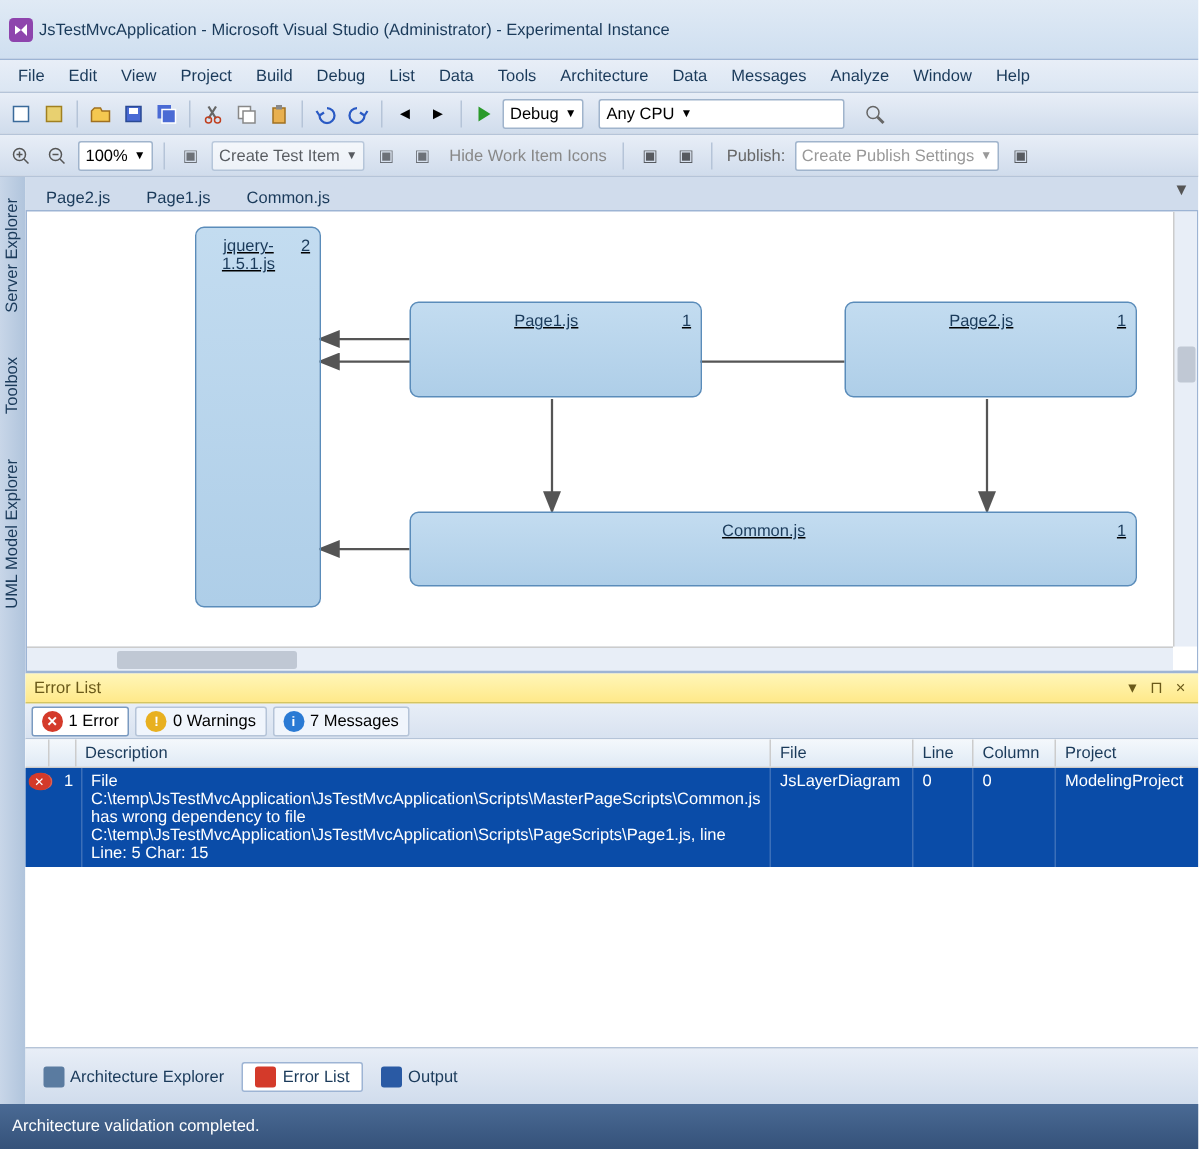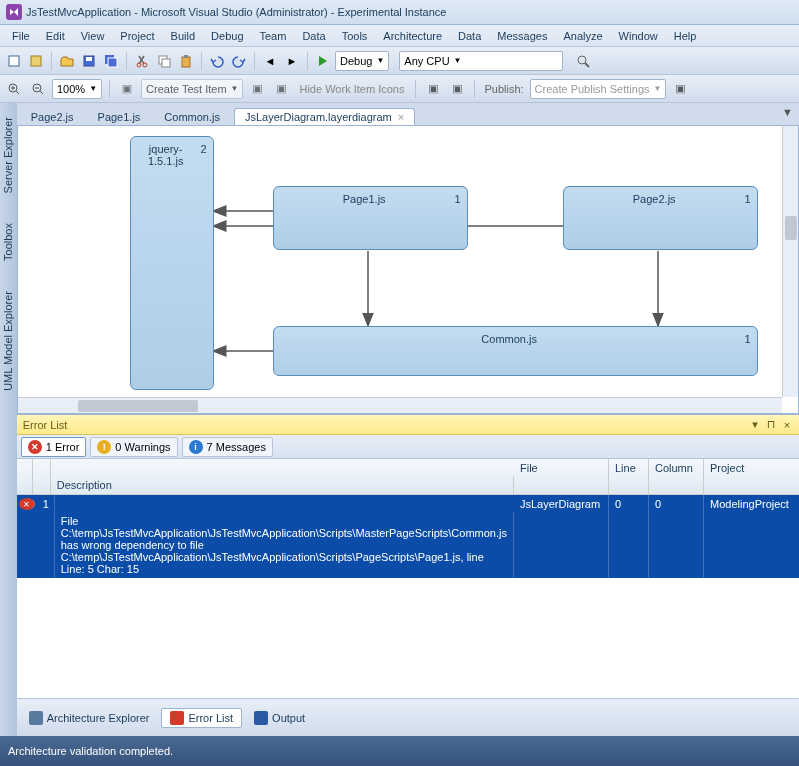--- a/index.html
+++ b/index.html
@@ -1,18 +1,18 @@
 <!DOCTYPE html>
 <html><head>
 <meta charset="utf-8">
 <style>
 * { box-sizing: border-box; margin: 0; padding: 0; font-family: "Segoe UI", Tahoma, sans-serif; font-size: 11px; }
 body { width: 799px; height: 766px; background: #fff; overflow: hidden; display: flex; flex-direction: column; }
 
-.titlebar { height: 25px; background: linear-gradient(to bottom, #e0eaf5, #cfdff0); display: flex; align-items: center; padding: 0 6px; border-bottom: 1px solid #9db4d4; }
+.titlebar { height: 40px; background: linear-gradient(to bottom, #e0eaf5, #cfdff0); display: flex; align-items: center; padding: 0 6px; border-bottom: 1px solid #9db4d4; }
 .titlebar .vs-icon { width: 16px; height: 16px; margin-right: 4px; background: #8e44ad; border-radius: 3px; display: inline-flex; align-items: center; justify-content: center; }
 .titlebar .title-text { color: #1a3a5a; }
 
 .menubar { height: 22px; background: linear-gradient(to bottom, #e8eef7, #dbe6f3); display: flex; align-items: center; padding: 0 4px; border-bottom: 1px solid #b5c4d8; }
 .menubar span { padding: 2px 8px; color: #1a3a5a; cursor: default; }
 
 .toolbar { height: 28px; background: linear-gradient(to bottom, #e8eef7, #d0dcec); display: flex; align-items: center; padding: 0 4px; border-bottom: 1px solid #b5c4d8; gap: 2px; }
 .toolbar2 { height: 28px; background: linear-gradient(to bottom, #e8eef7, #d0dcec); display: flex; align-items: center; padding: 0 4px; border-bottom: 1px solid #b5c4d8; gap: 4px; }
 .tb-btn { width: 20px; height: 20px; display: inline-flex; align-items: center; justify-content: center; border: 1px solid transparent; border-radius: 2px; }
 .tb-sep { width: 1px; height: 18px; background: #b5c4d8; margin: 0 3px; }
@@ -24,21 +24,21 @@
 .sidebar-tab { writing-mode: vertical-lr; transform: rotate(180deg); color: #1a3a5a; padding: 6px 2px; font-size: 11px; cursor: default; display: flex; align-items: center; gap: 4px; }
 
 .workarea { flex: 1; display: flex; flex-direction: column; justify-content: space-between; }
 .doctabs { height: 22px; background: #d0dcec; display: flex; align-items: flex-end; padding: 0 4px; position: relative; }
 .doctab { padding: 2px 10px; margin-right: 4px; background: #d0dcec; color: #1a3a5a; border-top-left-radius: 3px; border-top-right-radius: 3px; cursor: default; }
 .doctab.active { background: #fff; border: 1px solid #9db4d4; border-bottom: 1px solid #fff; position: relative; top: 1px; }
 .doctab.active::after { content: "×"; margin-left: 6px; color: #999; }
 
 .canvas-area { flex: 1; background: #fff; border: 1px solid #9db4d4; position: relative; overflow: hidden; }
 .canvas-viewport { position: absolute; left: 0; top: 0; right: 16px; bottom: 16px; }
-.layer-node { position: absolute; background: linear-gradient(to bottom, #c3dcf0, #aecee8); border: 1px solid #5a8cba; border-radius: 6px; display: flex; padding: 6px; }
+.layer-node { position: absolute; background: linear-gradient(to bottom, #c3dcf0, #aecee8); border: 1px solid #5a8cba; border-radius: 6px; display: flex; padding: 6px; text-decoration: underline; }
 .layer-node .lbl { flex: 1; text-align: center; color: #1a3a5a; }
 .layer-node .cnt { color: #1a3a5a; margin-left: 6px; }
 .hscroll { position: absolute; bottom: 0; left: 0; right: 16px; height: 16px; background: #e8eef7; border-top: 1px solid #ccc; }
 .hscroll .thumb { position: absolute; left: 60px; top: 2px; width: 120px; height: 12px; background: #c0c8d4; border-radius: 2px; }
 .vscroll { position: absolute; right: 0; top: 0; bottom: 16px; width: 16px; background: #e8eef7; border-left: 1px solid #ccc; }
 .vscroll .thumb { position: absolute; top: 90px; left: 2px; height: 24px; width: 12px; background: #c0c8d4; border-radius: 2px; }
 
 svg.arrows { position: absolute; left:0; top:0; width:100%; height:100%; pointer-events:none; }
 
 .errorlist-panel { border-top: 1px solid #9db4d4; background: #fff; display: flex; flex-direction: column; }
@@ -62,21 +62,21 @@
 
 .bottom-tabs { height: 38px; background: linear-gradient(to bottom, #e8eef7, #d0dcec); display: flex; align-items: center; padding: 0 4px; border-top: 1px solid #b5c4d8; }
 .btab { padding: 2px 8px; margin-right: 4px; display: flex; align-items: center; gap: 4px; cursor: default; color: #1a3a5a; }
 .btab.active { background: #fff; border: 1px solid #9db4d4; border-radius: 2px; }
 .btab .bi { width: 14px; height: 14px; background: #5a7ba0; border-radius: 2px; display:inline-block; }
 
 .statusbar { height: 22px; background: linear-gradient(to bottom, #4a6a94, #35527a); color: #fff; display: flex; align-items: center; padding: 15px 8px; }
 
 .col-icon { width: 16px; flex: 0 0 16px; }
 .col-num { width: 18px; flex: 0 0 18px; }
-.col-desc { flex: 1; margin-top: 17px; }
+.col-desc { flex: 1; }
 .col-file { width: 95px; flex: 0 0 95px; }
 .col-line { width: 40px; flex: 0 0 40px; }
 .col-col { width: 55px; flex: 0 0 55px; }
 .col-proj { width: 95px; flex: 0 0 95px; border-right: none !important; }
 </style>
 </head>
 <body>
 
 <div class="titlebar">
   <span class="vs-icon">
@@ -87,21 +87,21 @@
   <span class="title-text">JsTestMvcApplication - Microsoft Visual Studio (Administrator) - Experimental Instance</span>
 </div>
 
 <div class="menubar">
   <span>File</span>
   <span>Edit</span>
   <span>View</span>
   <span>Project</span>
   <span>Build</span>
   <span>Debug</span>
-  <span>Team</span>
+  <span>List</span>
   <span>Data</span>
   <span>Tools</span>
   <span>Architecture</span>
   <span>Data</span>
   <span>Messages</span>
   <span>Analyze</span>
   <span>Window</span>
   <span>Help</span>
 </div>
 
@@ -244,21 +244,20 @@
     <div class="sidebar-tab">
         <span>UML Model Explorer</span>
       </div>
   </div>
 
   <div class="workarea">
     <div class="doctabs">
       <div class="doctab">Page2.js</div>
       <div class="doctab">Page1.js</div>
       <div class="doctab">Common.js</div>
-      <div class="doctab active">JsLayerDiagram.layerdiagram</div>
       <span style="position:absolute;right:6px;top:3px;color:#555">▼</span>
     </div>
 
     <div class="canvas-area">
       <div class="canvas-viewport">
         <svg class="arrows">
           <defs>
               <marker id="ah" markerWidth="10" markerHeight="8" refX="9" refY="4" orient="auto">
                 <path d="M0 0 L10 4 L0 8 Z" fill="#555"></path>
               </marker>

